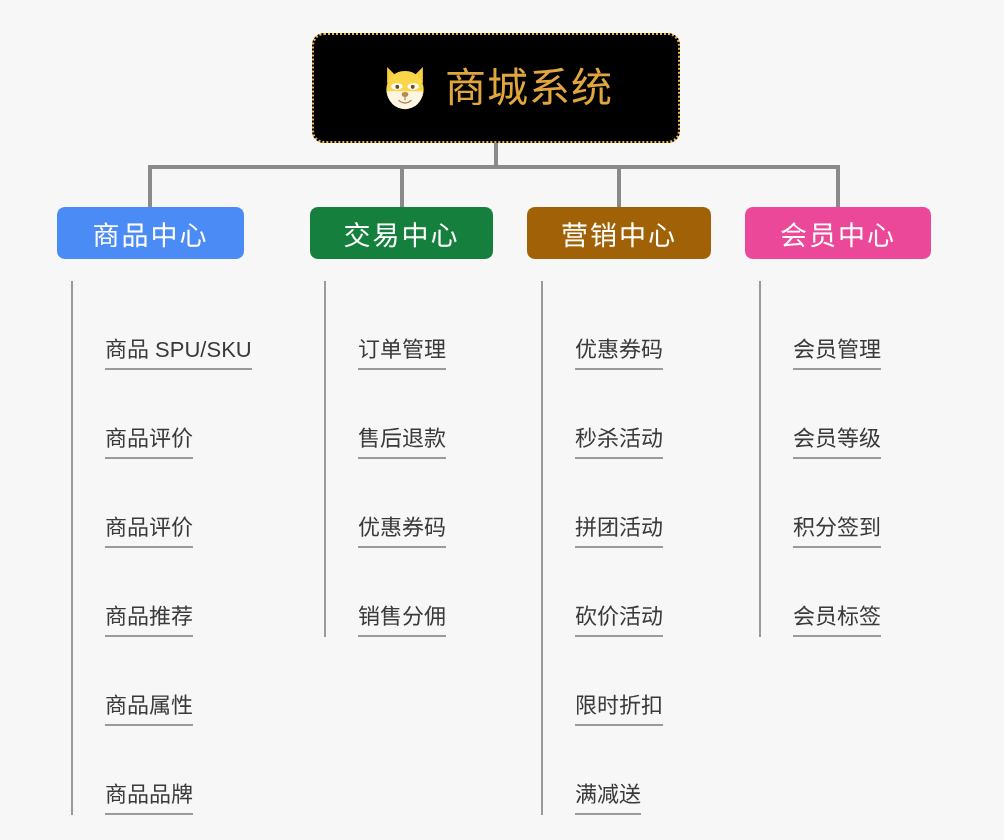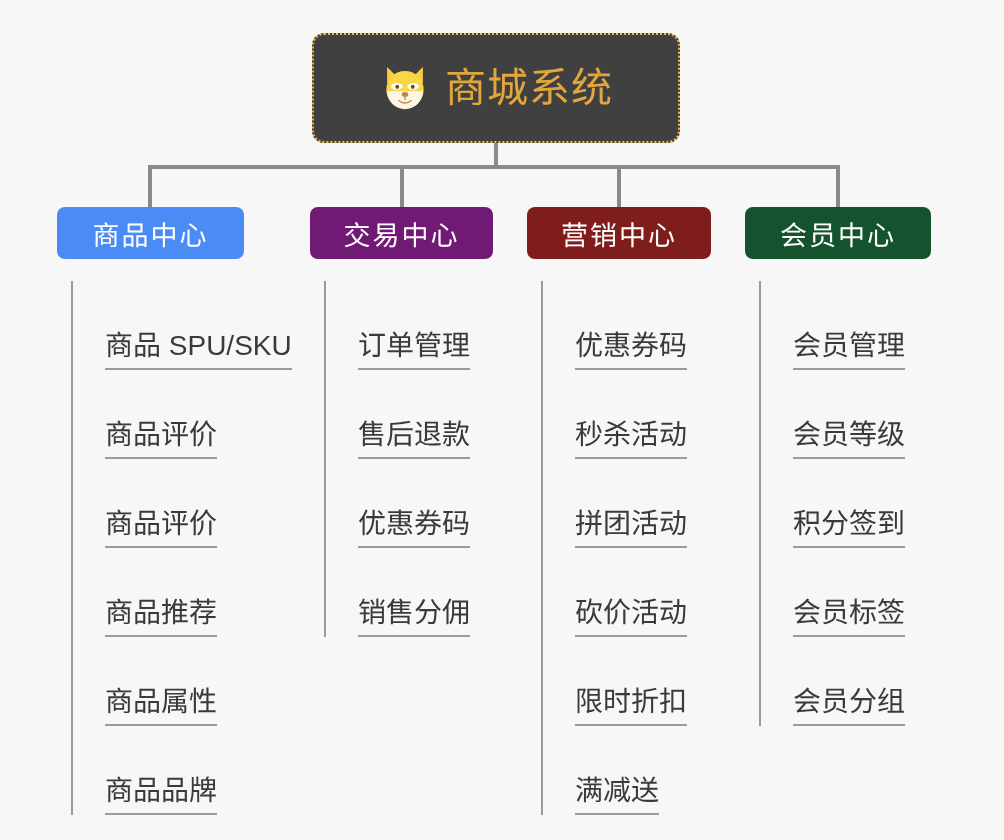--- a/index.html
+++ b/index.html
@@ -22,21 +22,21 @@
   }
 
   
   .root-node {
     position: absolute;
     left: 312px;
     top: 33px;
     width: 368px;
     height: 110px;
     box-sizing: border-box;
-    background: #404040;
+    background: #000000;
     border: 2px dotted #f0b843;
     border-radius: 12px;
     display: flex;
     align-items: center;
     justify-content: center;
     gap: 14px;
   }
   .root-icon {
     width: 52px;
     height: 52px;
@@ -94,23 +94,23 @@
     letter-spacing: 2px;
     white-space: nowrap;
   }
 
   .branch-1 { left: 57px;  width: 187px; }
   .branch-2 { left: 310px; width: 183px; }
   .branch-3 { left: 527px; width: 184px; }
   .branch-4 { left: 745px; width: 186px; }
 
   .branch-1 .branch-head { background: #4a8bf5; }
-  .branch-2 .branch-head { background: #701a75; }
-  .branch-3 .branch-head { background: #7f1d1d; text-align: right; }
-  .branch-4 .branch-head { background: #14532d; align-items: center; }
+  .branch-2 .branch-head { background: #15803d; }
+  .branch-3 .branch-head { background: #a16207; text-align: right; }
+  .branch-4 .branch-head { background: #ec4899; align-items: center; }
 
   
   .leaf-list {
     position: relative;
     margin-top: 22px;
     margin-left: 14px;
     padding-left: 0;
     border-left: 2px solid #9a9a9a;
     list-style: none;
   }
@@ -118,21 +118,21 @@
     height: 89px;
     box-sizing: border-box;
     display: flex;
     align-items: flex-end;
   }
   .leaf-label {
     display: inline-block;
     margin-left: 32px;
     padding-bottom: 5px;
     border-bottom: 2px solid #9a9a9a;
-    font-size: 28px;
+    font-size: 22px;
     line-height: 1.25;
     color: #3a3a3a;
     white-space: nowrap;
   }
 </style>
 </head>
 <body>
 
 <div id="mindmap">
 
@@ -243,19 +243,16 @@
         </li>
       <li class="leaf-item">
           <span class="leaf-label">会员等级</span>
         </li>
       <li class="leaf-item">
           <span class="leaf-label">积分签到</span>
         </li>
       <li class="leaf-item">
           <span class="leaf-label">会员标签</span>
         </li>
-      <li class="leaf-item">
-          <span class="leaf-label">会员分组</span>
-        </li>
     </ul>
   </div>
 
 </div>
 
 </body></html>

